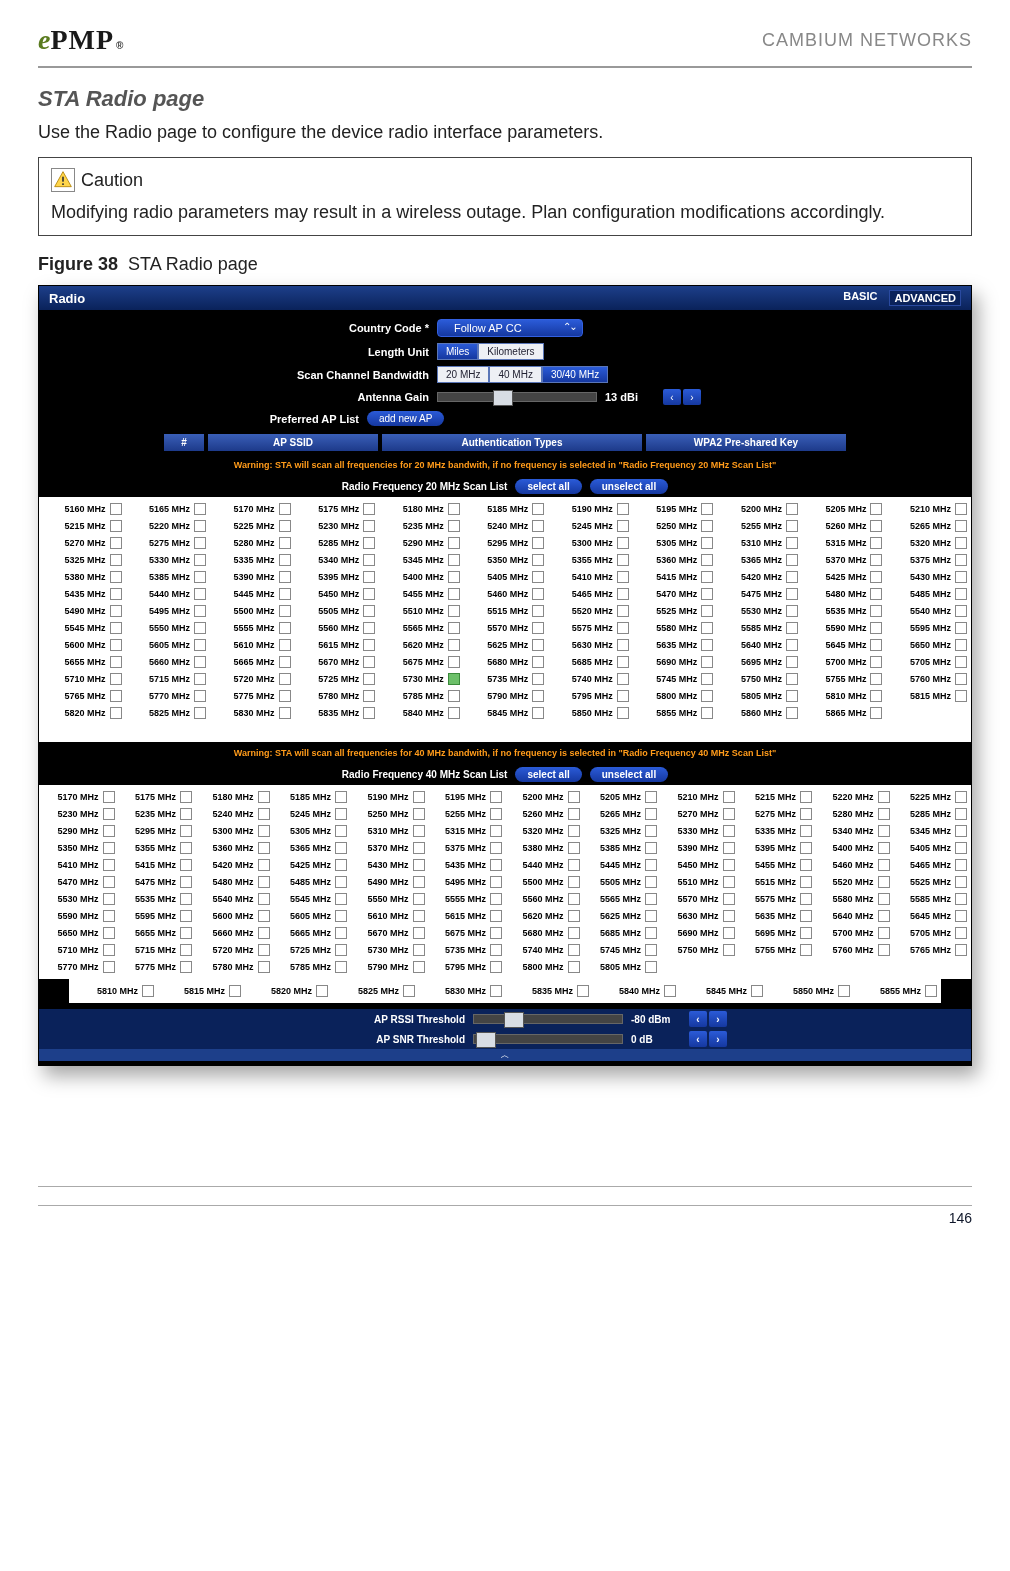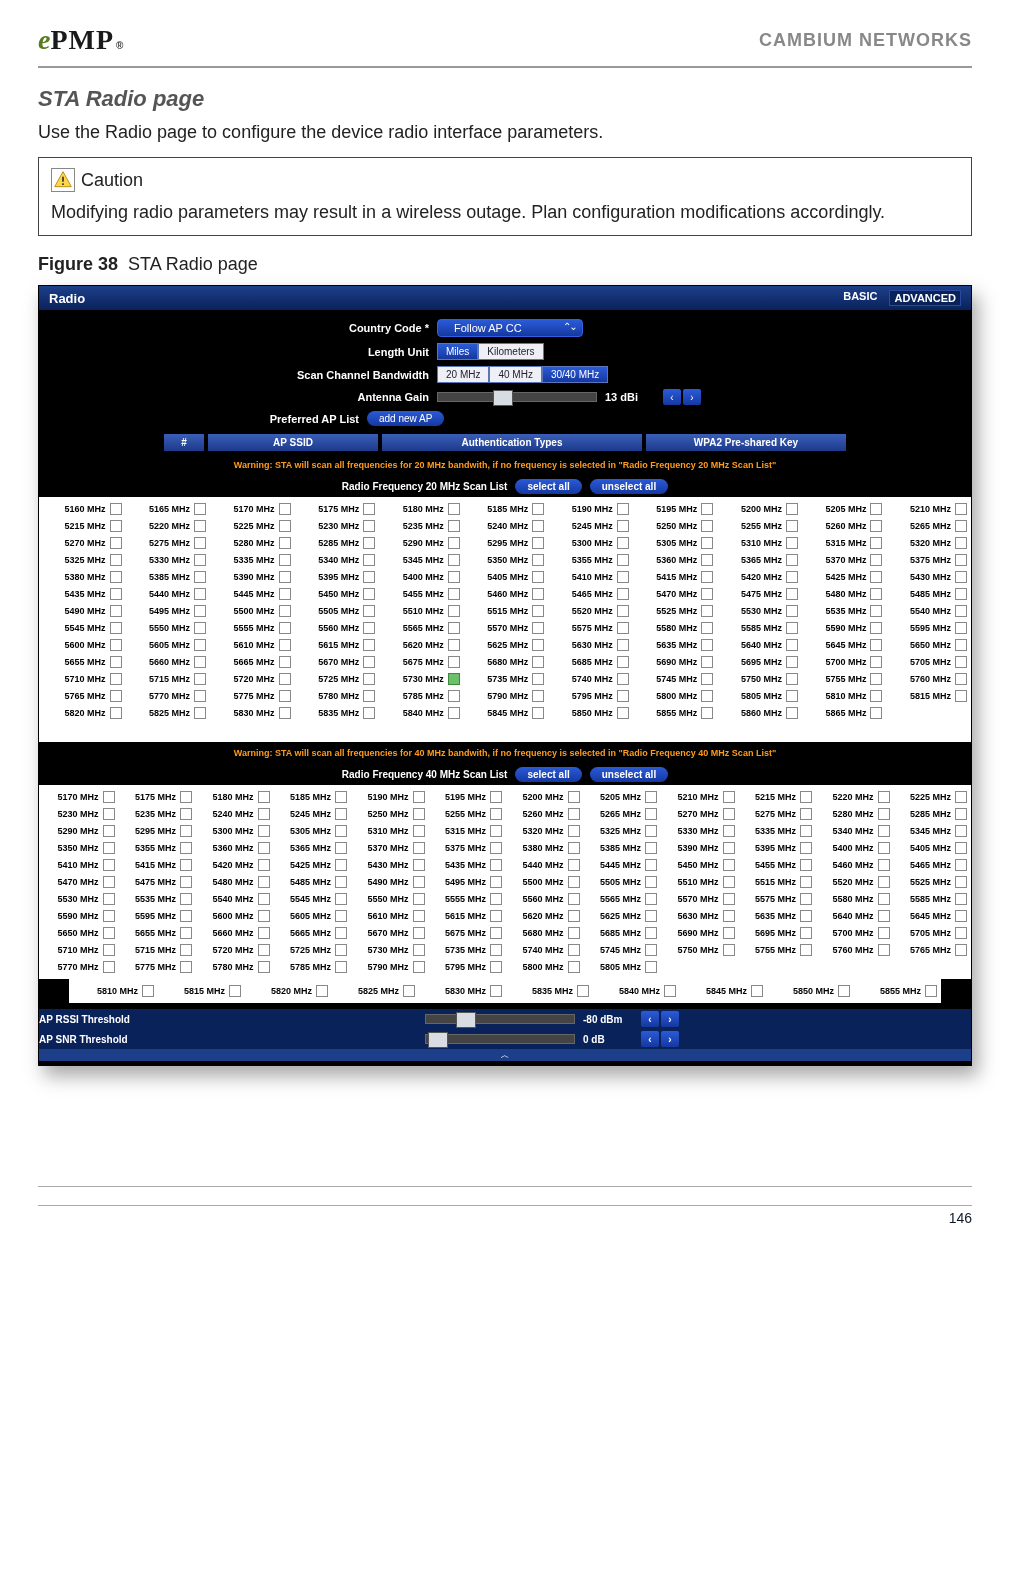--- a/index.html
+++ b/index.html
@@ -3,21 +3,21 @@
 <meta charset="utf-8">
 <style>
   * { box-sizing: border-box; margin: 0; padding: 0; }
   html, body { width: 1010px; background: #fff; font-family: Arial, Helvetica, sans-serif; color: #222; }
   .page { width: 1010px; padding: 20px 38px 40px 38px; }
   .header { display: flex; justify-content: space-between; align-items: center; padding: 4px 0 8px; }
   .logo { display: flex; align-items: baseline; font-weight: 700; }
   .logo .e { color: #5a7b1f; font-size: 28px; font-style: italic; font-family: Georgia, serif; }
   .logo .pmp { color: #1a1a1a; font-size: 28px; font-family: Georgia, serif; letter-spacing: 1px; }
   .logo sup { font-size: 10px; color: #333; margin-left: 2px; }
-  .brand { color: #888; font-weight: 700; letter-spacing: 1px; font-size: 18px; }
+  .brand { color: #888; font-weight: 400; letter-spacing: 1px; font-size: 18px; }
   hr.sep { border: none; border-top: 1px solid #aaa; margin: 2px 0 18px; }
   hr.dbl { border: none; border-top: 2px solid #999; margin: 2px 0 18px; }
   h2.sec { font-style: italic; color: #555; font-size: 22px; margin: 18px 0 10px; font-family: Arial, sans-serif; }
   p.body { font-size: 18px; margin: 6px 0 14px; }
   .caution-box { border: 1px solid #444; padding: 10px 12px 12px; margin: 6px 0 18px; }
   .caution-head { display: flex; align-items: center; gap: 6px; font-size: 18px; margin-bottom: 10px; }
   .tri { width: 24px; height: 24px; background: linear-gradient(#fff,#fff); display:inline-flex; align-items:center; justify-content:center; border:1px solid #888;}
   .tri svg { width: 20px; height: 20px; }
   .fig-line { font-size: 18px; margin: 6px 0 10px; }
   .fig-line b { font-weight: 700; }
@@ -44,21 +44,21 @@
   .listlbl { text-align:center; color:#fff; font-size:10px; font-weight:700; padding:3px 0; display:flex; align-items:center; justify-content:center; gap:8px; }
   .grid { background:#fff; color:#000; display:grid; padding:4px 2px; gap:1px 2px; }
   .g20 { grid-template-columns: repeat(11, 1fr); }
   .g40 { grid-template-columns: repeat(12, 1fr); }
   .gx  { grid-template-columns: repeat(10, 1fr); }
   .cell { display:flex; align-items:center; justify-content:flex-end; gap:4px; font-size:9px; font-weight:700; padding:2px 2px; }
   .cell .cb { width:12px; height:12px; border:1px solid #888; background:#fff; flex:0 0 auto; }
   .cell.hl .cb { background:#6cc069; border-color:#3a8a3a; }
   .cell.empty .cb { visibility:hidden; }
   .footer { color:#fff; background:#0a225a; font-size:10px; font-weight:700; display:flex; gap:8px; align-items:center; padding:2px 0; }
-  .footer .lbl2 { width:378px; text-align:left; }
+  .footer .lbl2 { width:426px; text-align:right; }
   .footer .val { width:50px; }
   .page-end { margin-top: 120px; }
   .page-num { text-align:right; color:#0f172a; font-size:14px; margin-top:4px; }
 </style>
 </head>
 <body>
 
 <div class="page">
   <div class="header">
     <div class="logo">

